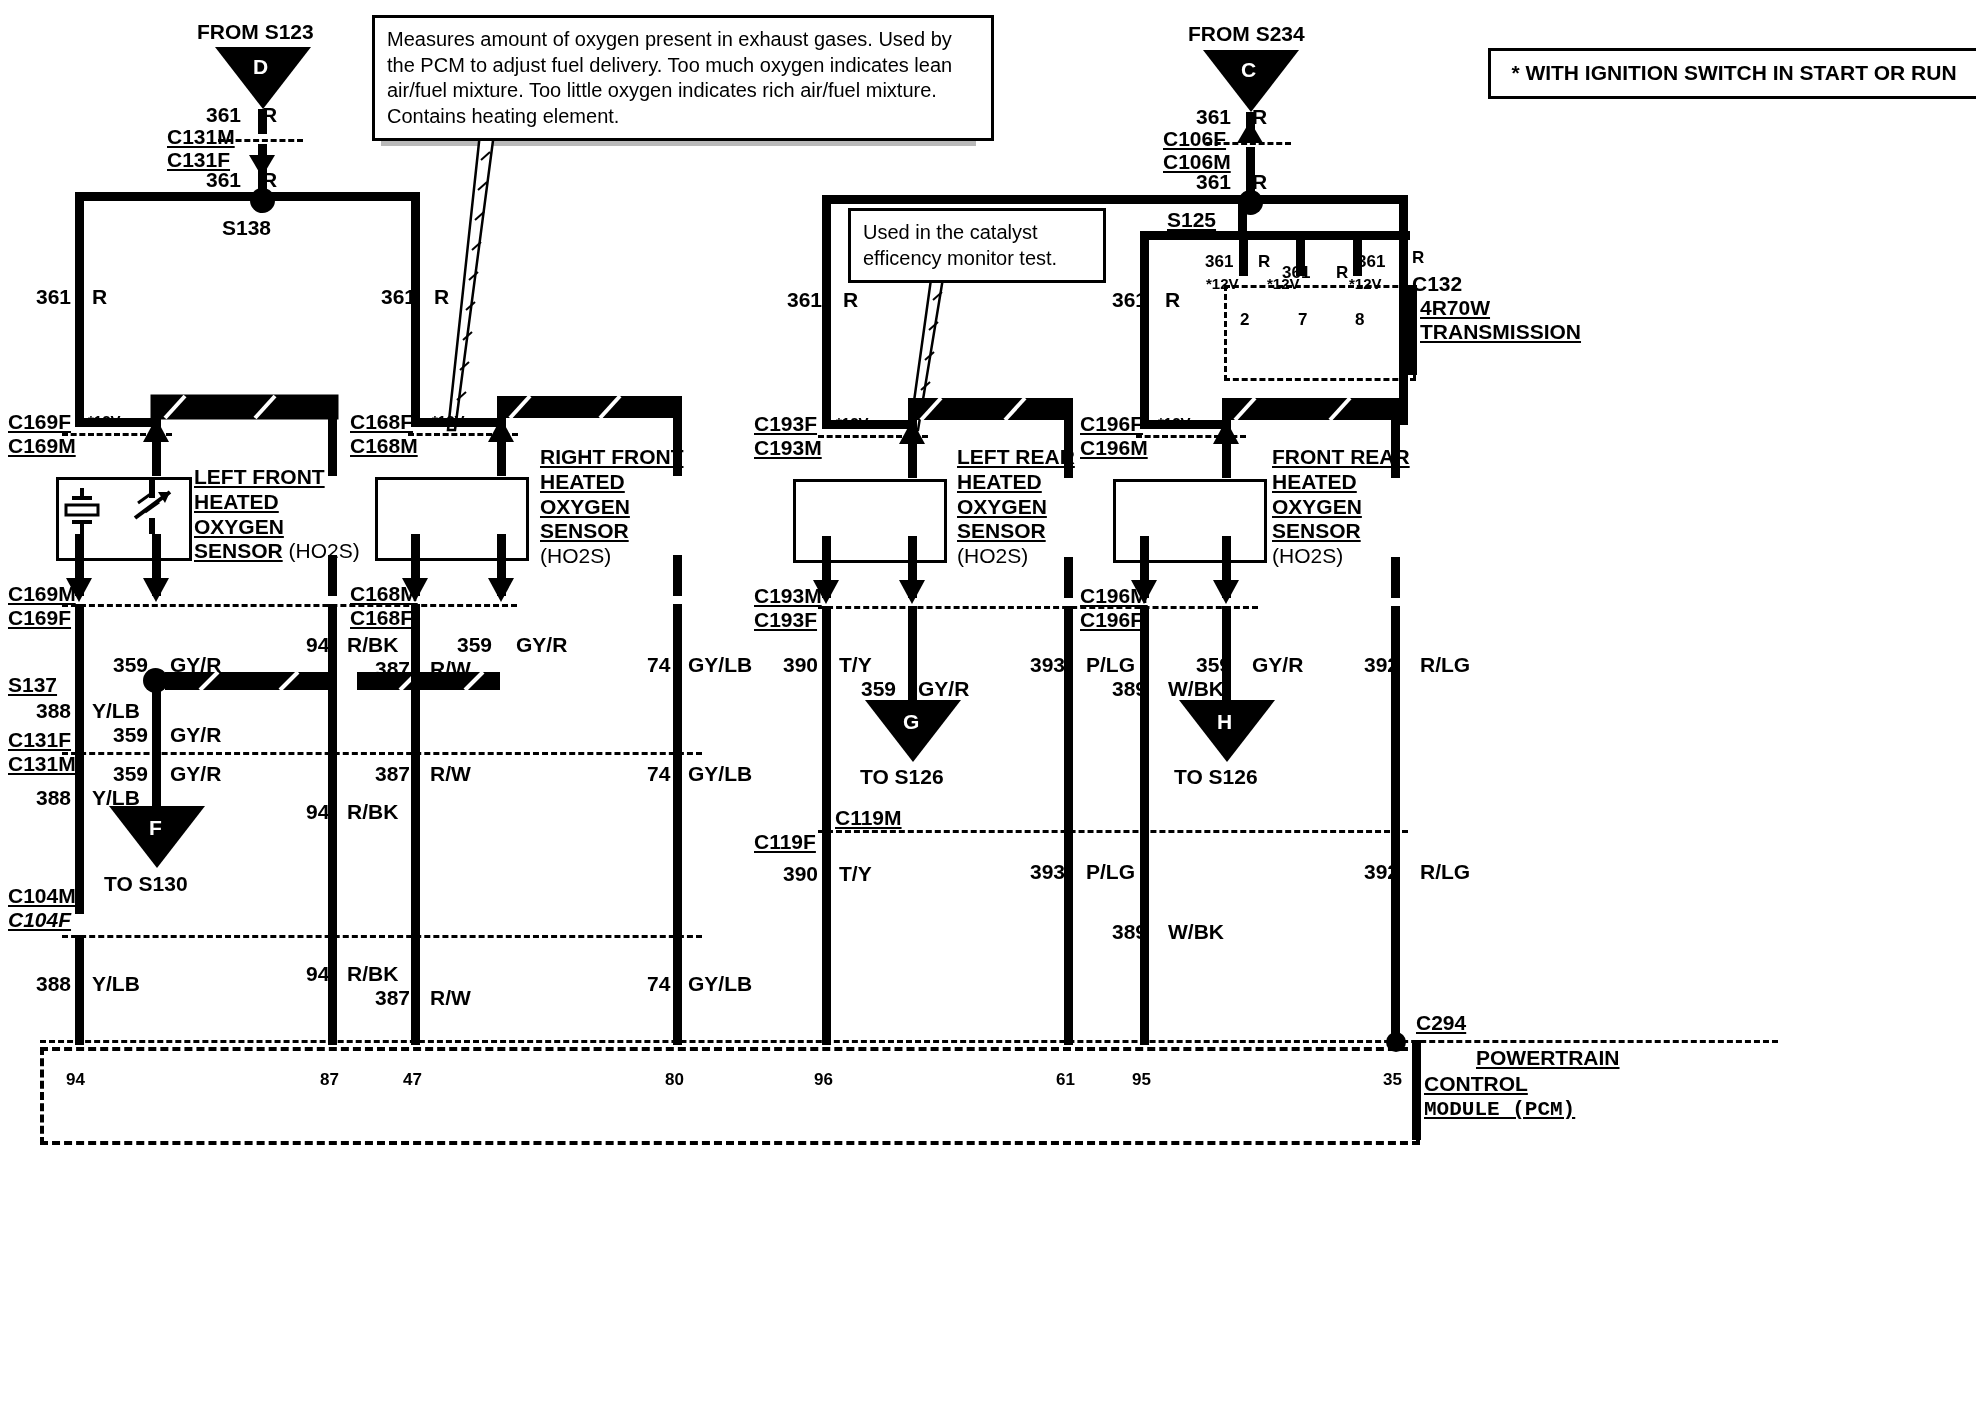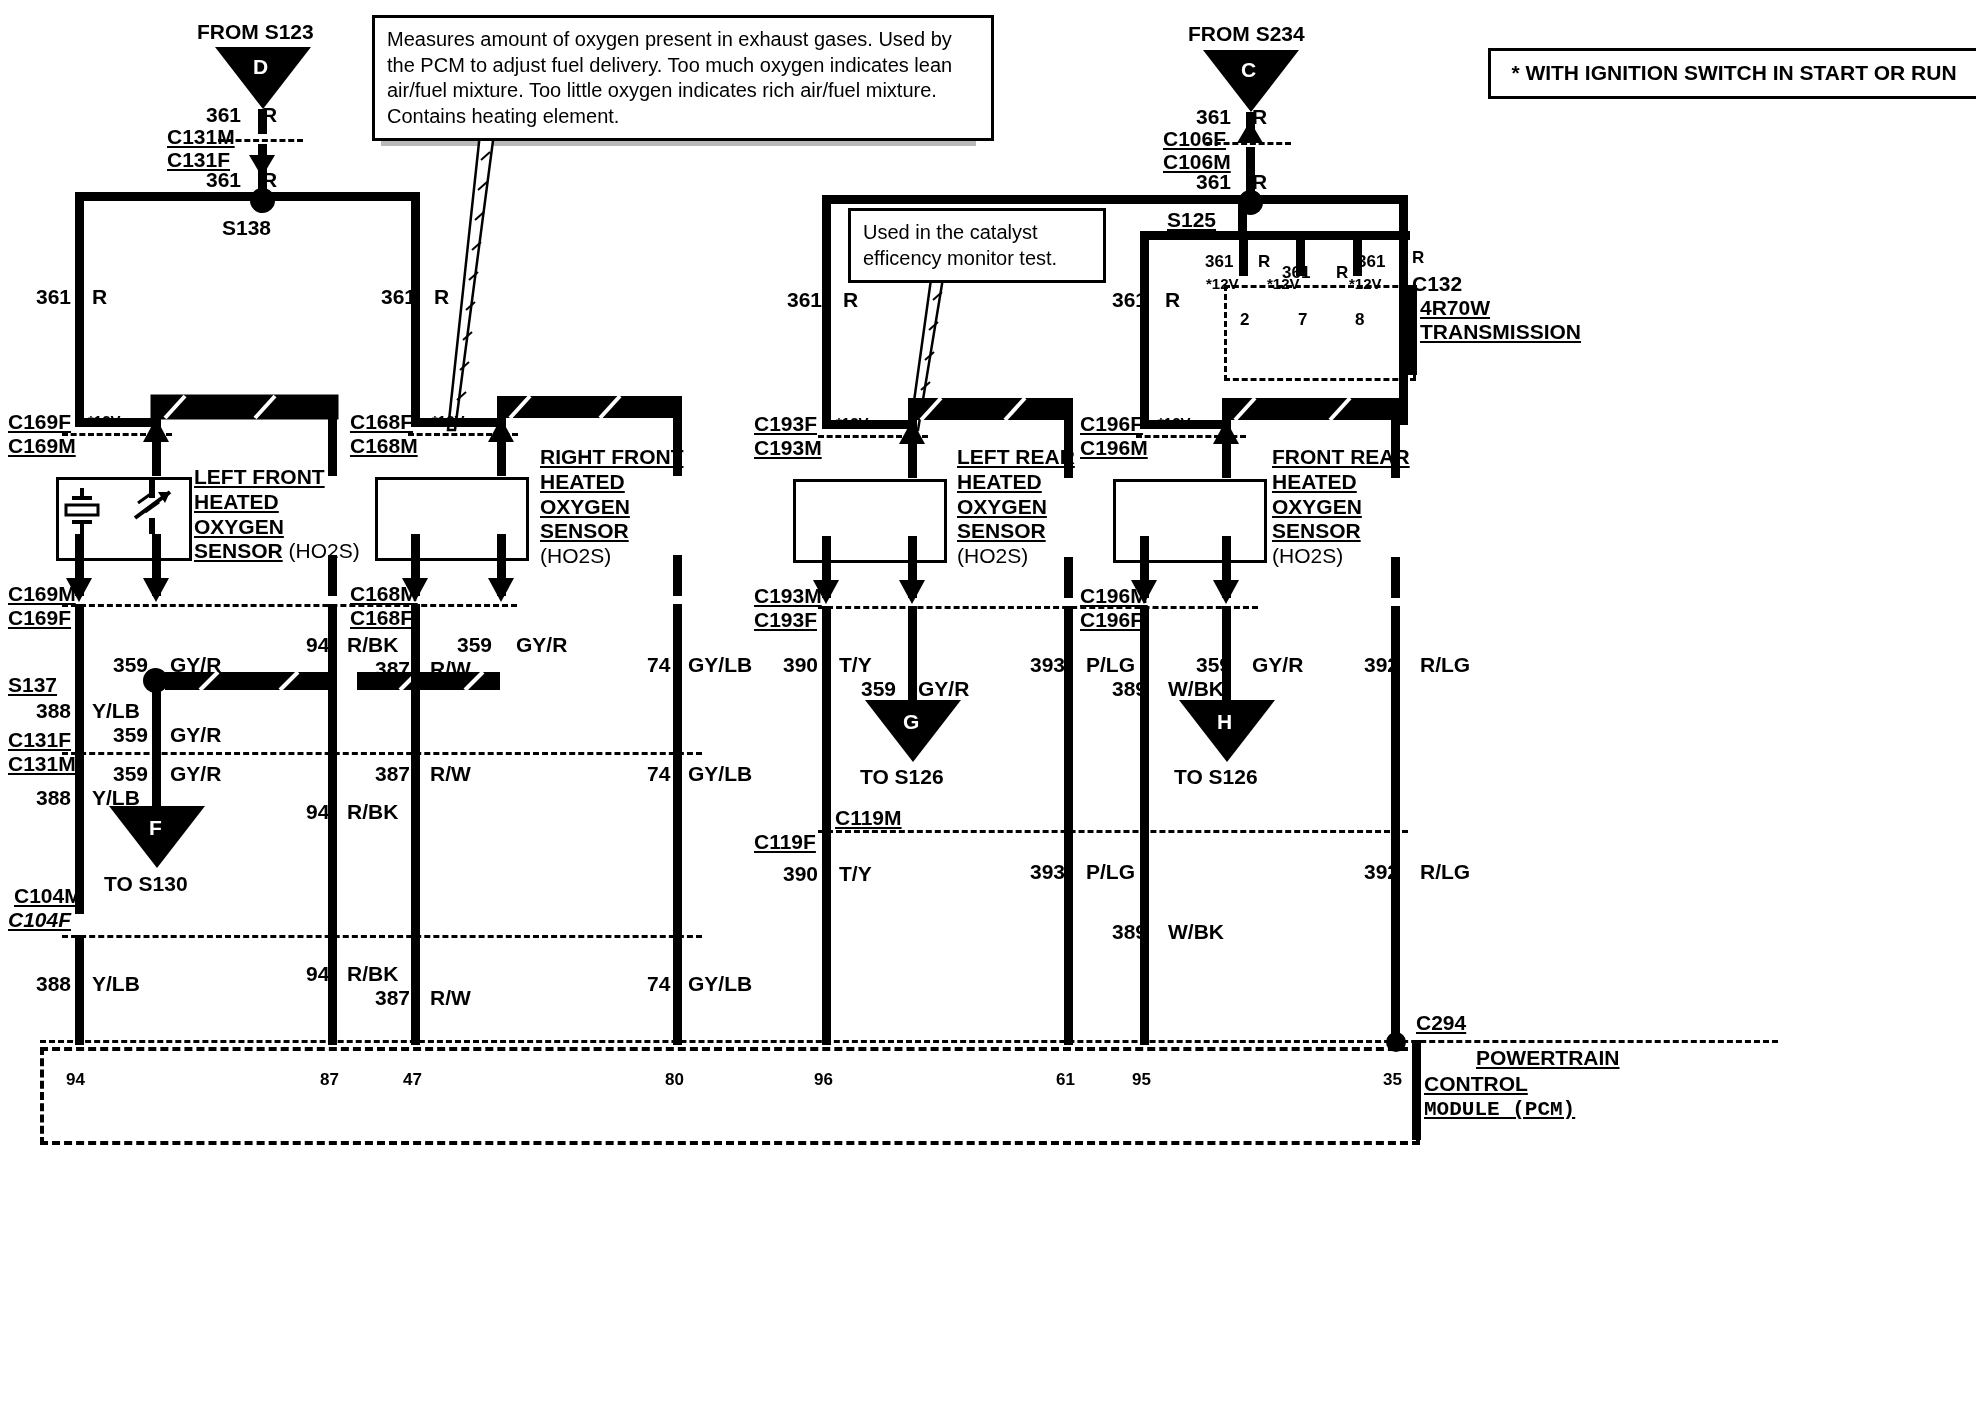--- a/index.html
+++ b/index.html
@@ -402,21 +402,21 @@
 <div class="lbl" style="left:1030px;top:860px;">393</div>
 <div class="lbl" style="left:1086px;top:860px;">P/LG</div>
 <div class="lbl" style="left:1364px;top:860px;">392</div>
 <div class="lbl" style="left:1420px;top:860px;">R/LG</div>
 <div class="lbl" style="left:783px;top:862px;">390</div>
 <div class="lbl" style="left:839px;top:862px;">T/Y</div>
 <div class="lbl" style="left:1112px;top:920px;">389</div>
 <div class="lbl" style="left:1168px;top:920px;">W/BK</div>
 
 <div class="dash-h" style="left:62px;top:935px;width:640px;"></div>
-<div class="lbl u" style="left:8px;top:884px;margin-left:6px;">C104M</div>
+<div class="lbl u" style="left:8px;top:884px;">C104M</div>
 <div class="lbl u" style="left:8px;top:908px;font-style:italic;">C104F</div>
 
 <div class="lbl" style="left:36px;top:972px;">388</div>
 <div class="lbl" style="left:92px;top:972px;">Y/LB</div>
 <div class="lbl" style="left:306px;top:962px;">94</div>
 <div class="lbl" style="left:347px;top:962px;">R/BK</div>
 <div class="lbl" style="left:375px;top:986px;">387</div>
 <div class="lbl" style="left:430px;top:986px;">R/W</div>
 <div class="lbl" style="left:647px;top:972px;">74</div>
 <div class="lbl" style="left:688px;top:972px;">GY/LB</div>

